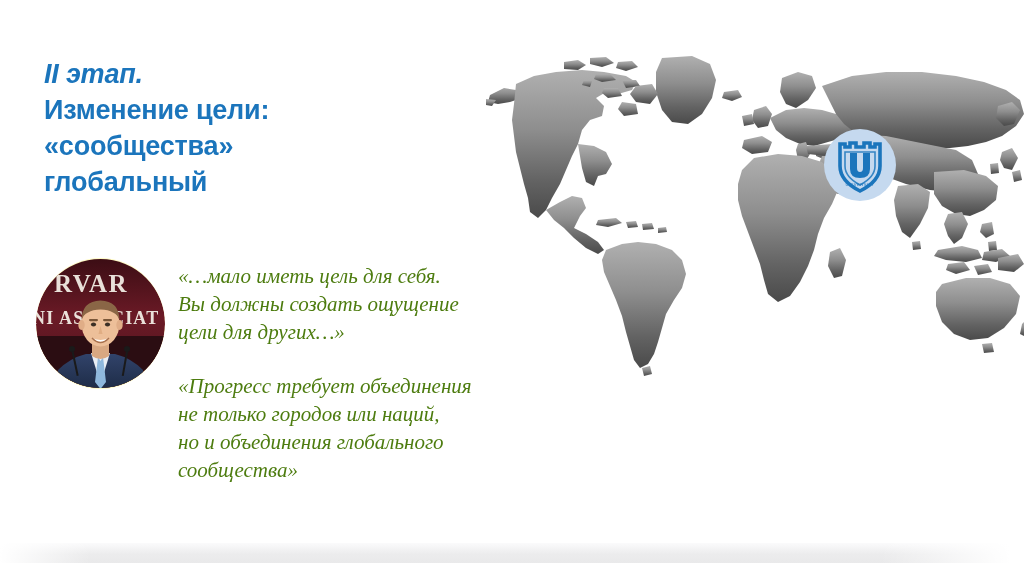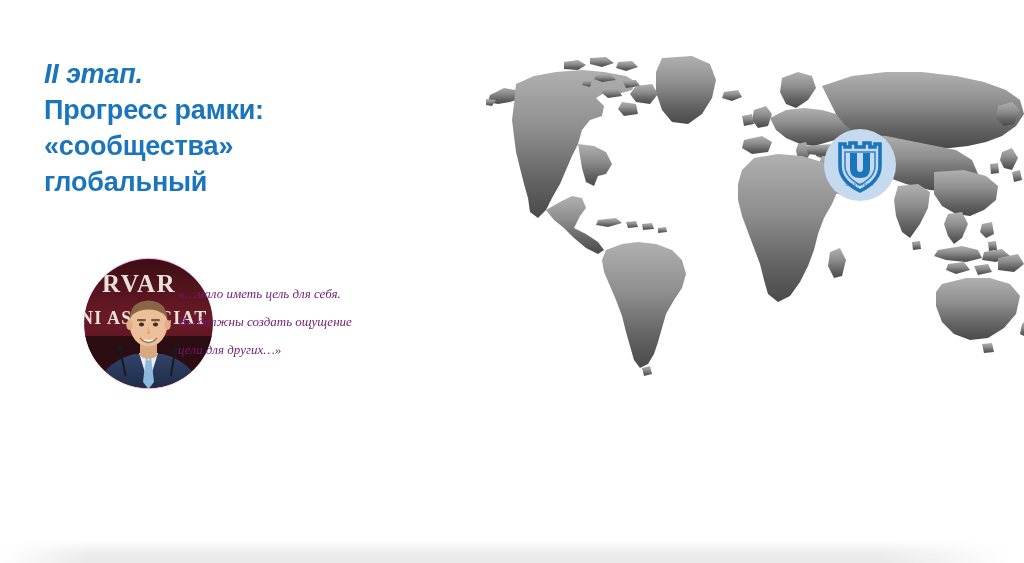--- a/index.html
+++ b/index.html
@@ -39,39 +39,37 @@
 
   
   #portrait {
     position: absolute;
     left: 36px;
     top: 258px;
     width: 129px;
     height: 131px;
     border-radius: 50%;
     overflow: hidden;
-    background: #f9a8d4;
-    margin-left: 48px;
+    background: #fef9c3;
   }
   #portrait .photo-svg {
     display: block;
     width: 129px;
     height: 131px;
   }
 
   
   .quote {
     position: absolute;
-    color: #701a75;
+    color: #4d7c0f;
     font-family: "Liberation Serif", serif;
     font-style: italic;
-    font-size: 13px;
+    font-size: 21px;
     line-height: 28px;
     white-space: pre-line;
-    margin-top: 18px;
   }
   #quote-1 { left: 178px; top: 262px; width: 380px; }
   #quote-2 { left: 178px; top: 372px; width: 390px; }
 
   
   #map-wrap {
     position: absolute;
     left: 486px;
     top: 52px;
     width: 538px;
@@ -109,21 +107,21 @@
     left: 0; top: 0; right: 0; bottom: 0;
   }
 </style>
 </head>
 <body>
 
 <div id="slide">
 
   <div id="title-block">
     <div class="line line-stage">II этап.</div>
-    <div class="line">Прогресс рамки:</div>
+    <div class="line">Изменение цели:</div>
     <div class="line">«сообщества»</div>
     <div class="line">глобальный</div>
   </div>
 
   <div id="portrait">
     <svg class="photo-svg" viewBox="0 0 129 131" xmlns="http://www.w3.org/2000/svg">
       <defs>
         <clipPath id="circClip">
             <circle cx="64.5" cy="65.5" r="64.5"></circle>
           </clipPath>
@@ -178,20 +176,24 @@
         <rect x="88" y="92" width="2" height="26" fill="#1a1a1a" transform="rotate(10 89 105)"></rect>
         <circle cx="36" cy="91" r="3" fill="#1a1a1a"></circle>
         <circle cx="91" cy="91" r="3" fill="#1a1a1a"></circle>
       </g>
     </svg>
   </div>
 
   <div class="quote" id="quote-1">«…мало иметь цель для себя.
 Вы должны создать ощущение
 цели для других…»</div>
+  <div class="quote" id="quote-2">«Прогресс требует объединения
+не только городов или наций,
+но и объединения глобального
+сообщества»</div>
 
   <div id="map-wrap">
     <svg viewBox="0 0 538 345" xmlns="http://www.w3.org/2000/svg">
       <defs>
         <linearGradient id="mapGrad" x1="0" y1="0" x2="0" y2="1">
           <stop offset="0%" stop-color="#b0b0b0"></stop>
           <stop offset="40%" stop-color="#8e8e8e"></stop>
           <stop offset="75%" stop-color="#636363"></stop>
           <stop offset="100%" stop-color="#4a4a4a"></stop>
         </linearGradient>

